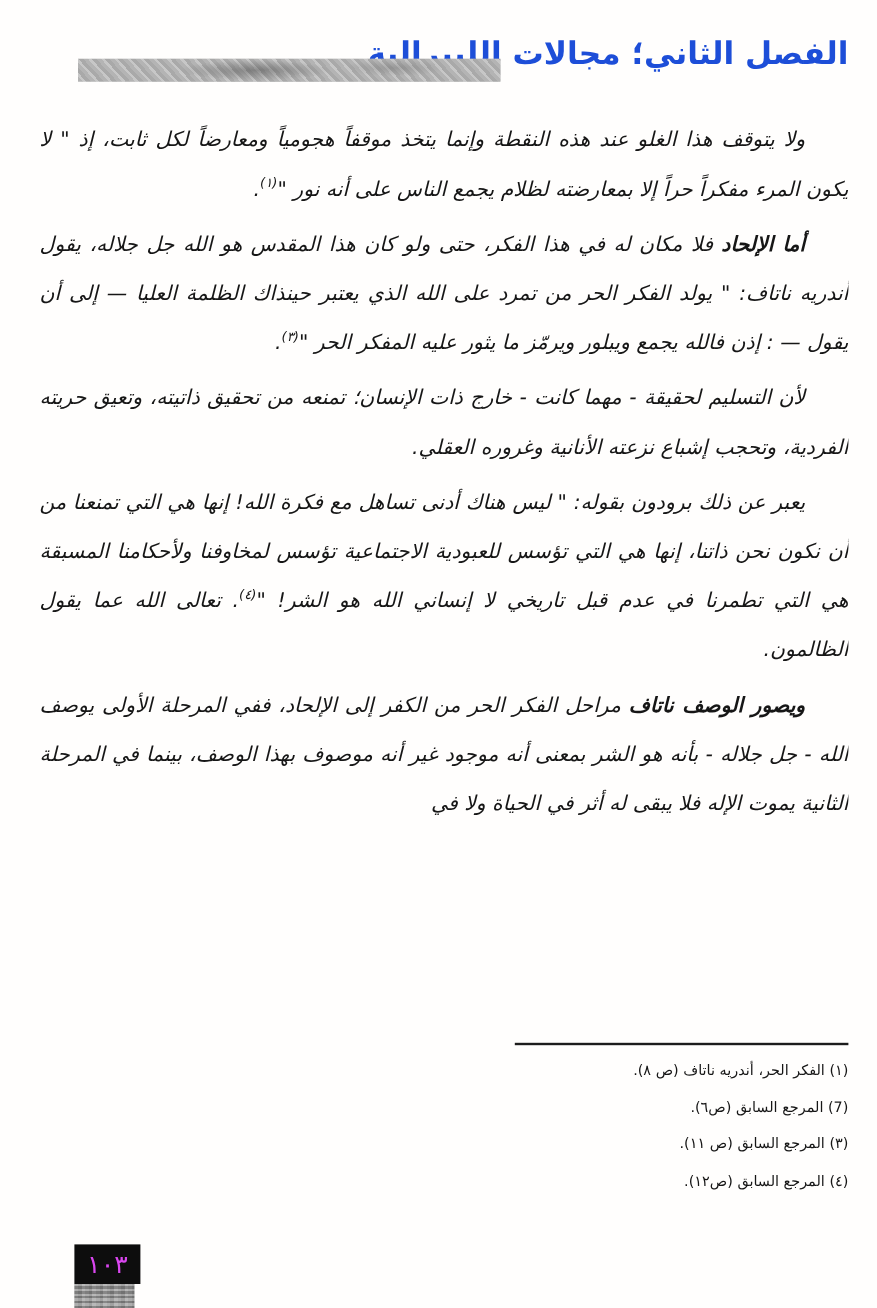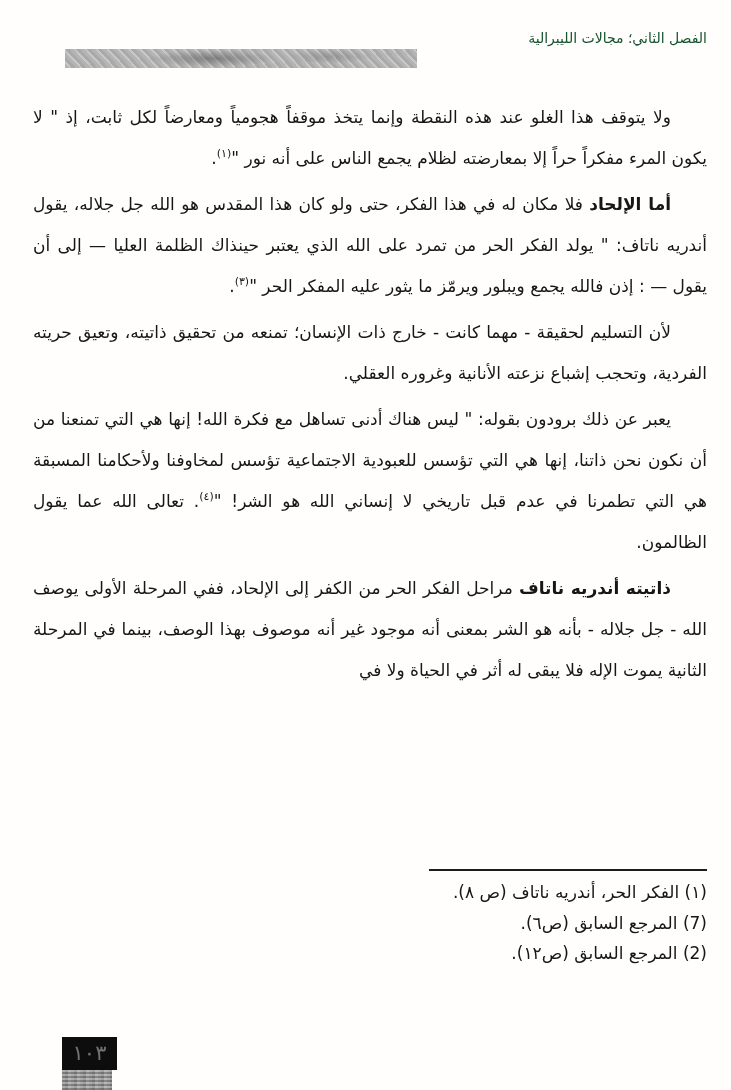--- a/index.html
+++ b/index.html
@@ -17,23 +17,23 @@
     font-family: "DejaVu Sans", sans-serif;
     color: #161616;
     direction: rtl;
   }
 
   
   .chapter-title {
     position: absolute;
     top: 30px;
     right: 24px;
-    font-size: 14px;
-    font-weight: normal;
-    color: #14532d;
+    font-size: 26px;
+    font-weight: bold;
+    color: #1d4ed8;
     white-space: nowrap;
   }
   .header-rule-bar {
     position: absolute;
     top: 49px;
     left: 65px;
     width: 352px;
     height: 19px;
     background:
       radial-gradient(ellipse 90px 12px at 42% 50%, rgba(50,50,50,0.40), rgba(50,50,50,0) 70%),
@@ -51,20 +51,21 @@
     height: 770px;
     overflow: hidden;
     font-size: 17px;
     line-height: 41px;
     text-align: justify;
     text-justify: inter-word;
   }
   .body-text p {
     margin: 0 0 5px 0;
     text-indent: 36px;
+    font-style: italic;
   }
   .body-text .lead {
     font-weight: bold;
   }
   .body-text .lead:empty { display: none; }
   sup.fnmark {
     font-size: 11px;
     vertical-align: 7px;
     line-height: 0;
   }
@@ -76,39 +77,38 @@
     right: 24px;
     width: 278px;
     border-top: 2.5px solid #1c1c1c;
   }
   .footnotes {
     position: absolute;
     top: 877px;
     right: 24px;
     left: 33px;
     text-align: right;
-    font-size: 17px;
+    font-size: 12px;
     line-height: 30.5px;
   }
 
   
   .page-number-badge {
     position: absolute;
     top: 1037px;
     left: 62px;
     width: 55px;
     height: 33px;
     background: #0d0d0d;
-    color: #737373;
+    color: #d946ef;
     display: flex;
     align-items: center;
     justify-content: center;
     font-size: 21px;
     letter-spacing: 2px;
-    font-family: Liberation Serif, serif;
   }
   .footer-ornament-strip {
     position: absolute;
     top: 1070px;
     left: 62px;
     width: 50px;
     height: 20px;
     background:
       repeating-linear-gradient(0deg, rgba(80,80,80,0.45) 0 2px, rgba(190,190,190,0.4) 2px 4px),
       repeating-linear-gradient(90deg, #a2a2a2 0 3px, #8d8d8d 3px 6px, #b5b5b5 6px 9px);
@@ -129,29 +129,30 @@
     <p>
       <b class="lead">أما الإلحاد</b><span> فلا مكان له في هذا الفكر، حتى ولو كان هذا المقدس هو الله جل جلاله، يقول أندريه ناتاف: " يولد الفكر الحر من تمرد على الله الذي يعتبر حينذاك الظلمة العليا — إلى أن يقول — : إذن فالله يجمع ويبلور ويرمّز ما يثور عليه المفكر الحر "<sup class="fnmark">(٣)</sup>.</span>
     </p>
     <p>
       <span>لأن التسليم لحقيقة - مهما كانت - خارج ذات الإنسان؛ تمنعه من تحقيق ذاتيته، وتعيق حريته الفردية، وتحجب إشباع نزعته الأنانية وغروره العقلي.</span>
     </p>
     <p>
       <span>يعبر عن ذلك برودون بقوله: " ليس هناك أدنى تساهل مع فكرة الله! إنها هي التي تمنعنا من أن نكون نحن ذاتنا، إنها هي التي تؤسس للعبودية الاجتماعية تؤسس لمخاوفنا ولأحكامنا المسبقة هي التي تطمرنا في عدم قبل تاريخي لا إنساني الله هو الشر! "<sup class="fnmark">(٤)</sup>. تعالى الله عما يقول الظالمون.</span>
     </p>
     <p>
-      <b class="lead">ذاتيته أندريه ناتاف</b><span> مراحل الفكر الحر من الكفر إلى الإلحاد، ففي المرحلة الأولى يوصف الله - جل جلاله - بأنه هو الشر بمعنى أنه موجود غير أنه موصوف بهذا الوصف، بينما في المرحلة الثانية يموت الإله فلا يبقى له أثر في الحياة ولا في</span>
+      <b class="lead">ويصور الوصف ناتاف</b><span> مراحل الفكر الحر من الكفر إلى الإلحاد، ففي المرحلة الأولى يوصف الله - جل جلاله - بأنه هو الشر بمعنى أنه موجود غير أنه موصوف بهذا الوصف، بينما في المرحلة الثانية يموت الإله فلا يبقى له أثر في الحياة ولا في</span>
     </p>
   </div>
 
   <div class="footnote-separator"></div>
   <div class="footnotes">
     <div>(١) الفكر الحر، أندريه ناتاف (ص ٨).</div>
     <div>(7) المرجع السابق (ص٦).</div>
-    <div>(2) المرجع السابق (ص١٢).</div>
+    <div>(٣) المرجع السابق (ص ١١).</div>
+    <div>(٤) المرجع السابق (ص١٢).</div>
   </div>
 
   <div class="page-number-badge">
     <span>١٠٣</span>
   </div>
   <div class="footer-ornament-strip"></div>
 
 </div>
 
 </body></html>

